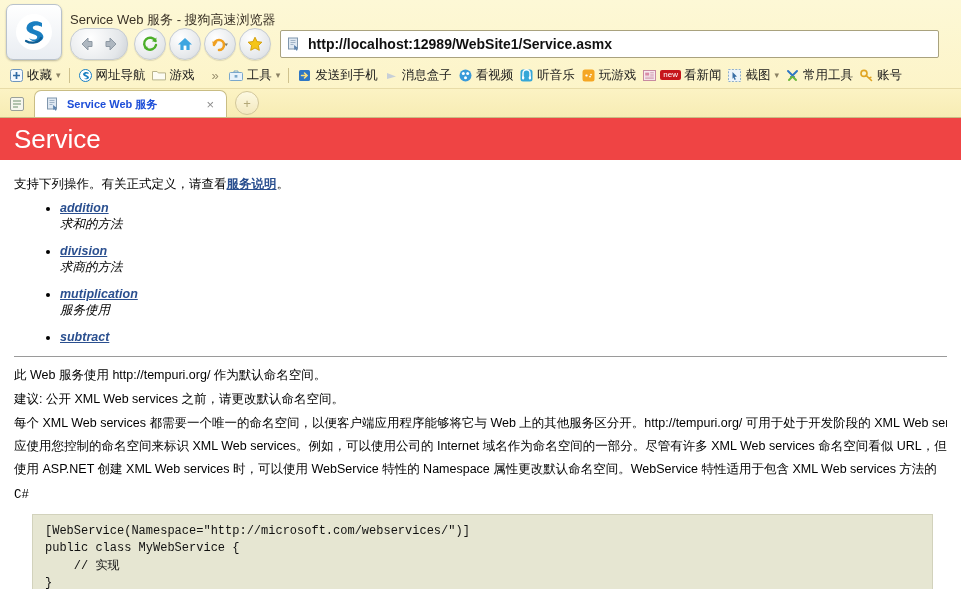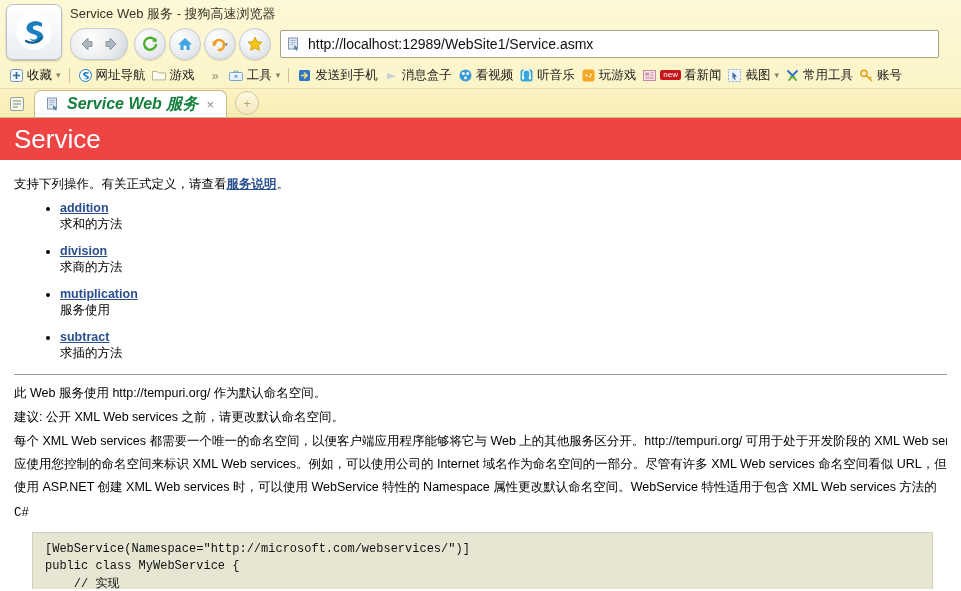--- a/index.html
+++ b/index.html
@@ -27,21 +27,21 @@
   #title-bar {
     height: 26px;
     display: flex;
     align-items: flex-start;
     padding-left: 70px;
     position: relative;
   }
   #title-bar-text {
     font-size: 13px;
     color: #3a3226;
-    padding-top: 5px;
+    padding-top: 11px;
     white-space: nowrap;
   }
 
   
   #browser-logo {
     position: absolute;
     left: 6px;
     top: 4px;
     width: 54px;
     height: 54px;
@@ -56,20 +56,21 @@
   }
   #browser-logo svg { display:block; }
 
   
   #nav-bar {
     height: 36px;
     display: flex;
     align-items: center;
     padding-left: 70px;
     padding-right: 18px;
+    font-weight: bold;
   }
   .nav-btn {
     width: 30px;
     height: 30px;
     border-radius: 50%;
     background: radial-gradient(circle at 35% 30%, #ffffff, #e4e7ea 70%, #ccd1d6);
     border: 1px solid #c6ccd2;
     display: flex;
     align-items: center;
     justify-content: center;
@@ -190,26 +191,25 @@
     padding: 0 6px 0 10px;
     flex: 0 0 auto;
   }
   .tab-favicon {
     width: 16px; height: 16px;
     margin-right: 6px;
     flex: 0 0 auto;
     display:flex;align-items:center;justify-content:center;
   }
   .tab-title {
-    font-size: 16px;
+    font-size: 11px;
     font-weight: bold;
-    color: #15803d;
+    color: #1d4ed8;
     flex: 1 1 auto;
     white-space: nowrap;
-    font-style: italic;
   }
   .tab-close {
     color: #8d8d8d;
     font-size: 13px;
     padding: 0 6px;
     flex: 0 0 auto;
   }
   #new-tab-btn {
     width: 22px; height: 22px;
     border-radius: 50%;
@@ -261,20 +261,21 @@
     color: #2a4f8f;
     font-weight: bold;
   }
   #ops-list {
     margin: 8px 0 6px 0;
     padding-left: 46px;
     list-style: disc;
   }
   #ops-list li {
     margin-bottom: 11px;
+    font-style: italic;
   }
   .op-name {
     color: #2a4f8f;
     font-weight: bold;
     text-decoration: underline;
     font-size: 12.5px;
   }
   .op-desc {
     display: block;
     color: #000;
@@ -590,21 +591,20 @@
       <li>
         <a class="op-name" href="#">division</a>
         <span class="op-desc">求商的方法</span>
       </li>
       <li>
         <a class="op-name" href="#">mutiplication</a>
         <span class="op-desc">服务使用</span>
       </li>
       <li>
         <a class="op-name" href="#">subtract</a>
-        <span class="op-desc">求插的方法</span>
       </li>
     </ul>
 
     <hr class="rule">
 
     <div class="note-line">此 Web 服务使用 http://tempuri.org/ 作为默认命名空间。</div>
     <div class="note-line">建议: 公开 XML Web services 之前，请更改默认命名空间。</div>
 
     <div class="para">每个 XML Web services 都需要一个唯一的命名空间，以便客户端应用程序能够将它与 Web 上的其他服务区分开。http://tempuri.org/ 可用于处于开发阶段的 XML Web services</div>
     <div class="para">应使用您控制的命名空间来标识 XML Web services。例如，可以使用公司的 Internet 域名作为命名空间的一部分。尽管有许多 XML Web services 命名空间看似 URL，但它</div>

